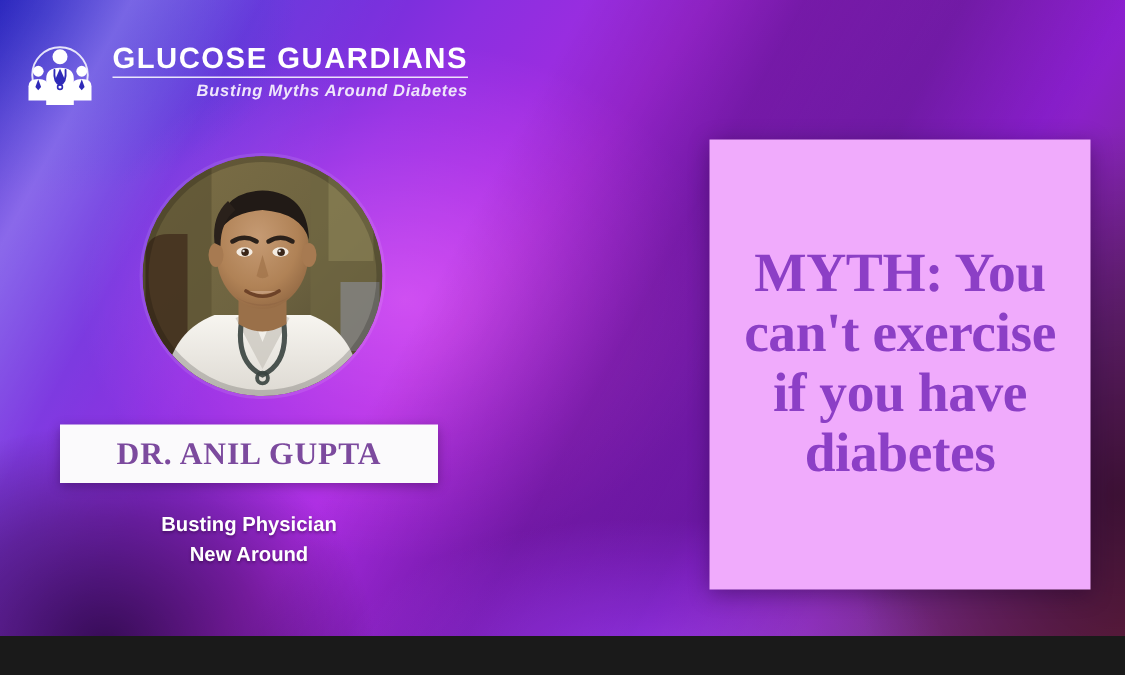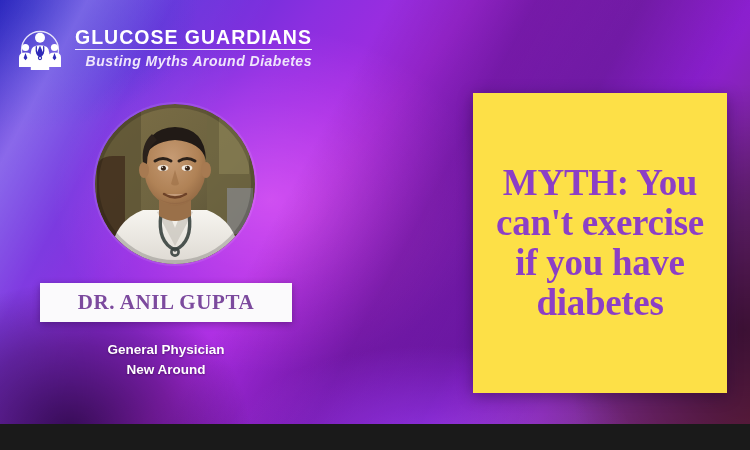--- a/index.html
+++ b/index.html
@@ -115,21 +115,21 @@
     font-size: 19.5px;
     font-weight: 700;
     letter-spacing: 1.0px;
     line-height: 1.05;
     border-bottom: 1.5px solid rgba(255,255,255,0.85);
     padding-bottom: 2px;
     white-space: nowrap;
   }
   #logo-tagline {
     color: #efe6fb;
-    font-size: 14px;
+    font-size: 11px;
     font-style: italic;
     font-weight: 600;
     letter-spacing: 0.5px;
     margin-top: 3px;
     align-self: flex-end;
     white-space: nowrap;
   }
 
   
   #portrait {
@@ -180,21 +180,21 @@
     text-shadow: 0 1px 2px rgba(40,0,50,0.45);
   }
 
   
   #myth-card {
     position: absolute;
     left: 473px;
     top: 93px;
     width: 254px;
     height: 300px;
-    background: #fde047;
+    background: #f0abfc;
     box-shadow: 0 3px 14px rgba(25,0,40,0.40);
     display: flex;
     align-items: center;
     justify-content: center;
     padding: 0 8px;
     box-sizing: border-box;
   }
   #myth-text {
     font-family: "Liberation Serif", serif;
     font-size: 37px;
@@ -319,21 +319,21 @@
         <circle cx="80" cy="80" r="80" fill="none" stroke="rgba(0,0,0,0.18)" stroke-width="8"></circle>
       </g>
     </svg>
   </div>
 
   <div id="name-banner">
     <span id="doctor-name">DR. ANIL GUPTA</span>
   </div>
 
   <div id="credentials">
-    <div>General Physician</div>
+    <div>Busting Physician</div>
     <div>New Around</div>
   </div>
 
   <div id="myth-card">
     <div id="myth-text">MYTH: You can't exercise if you have diabetes</div>
   </div>
 
 </div>
 
 </body></html>

